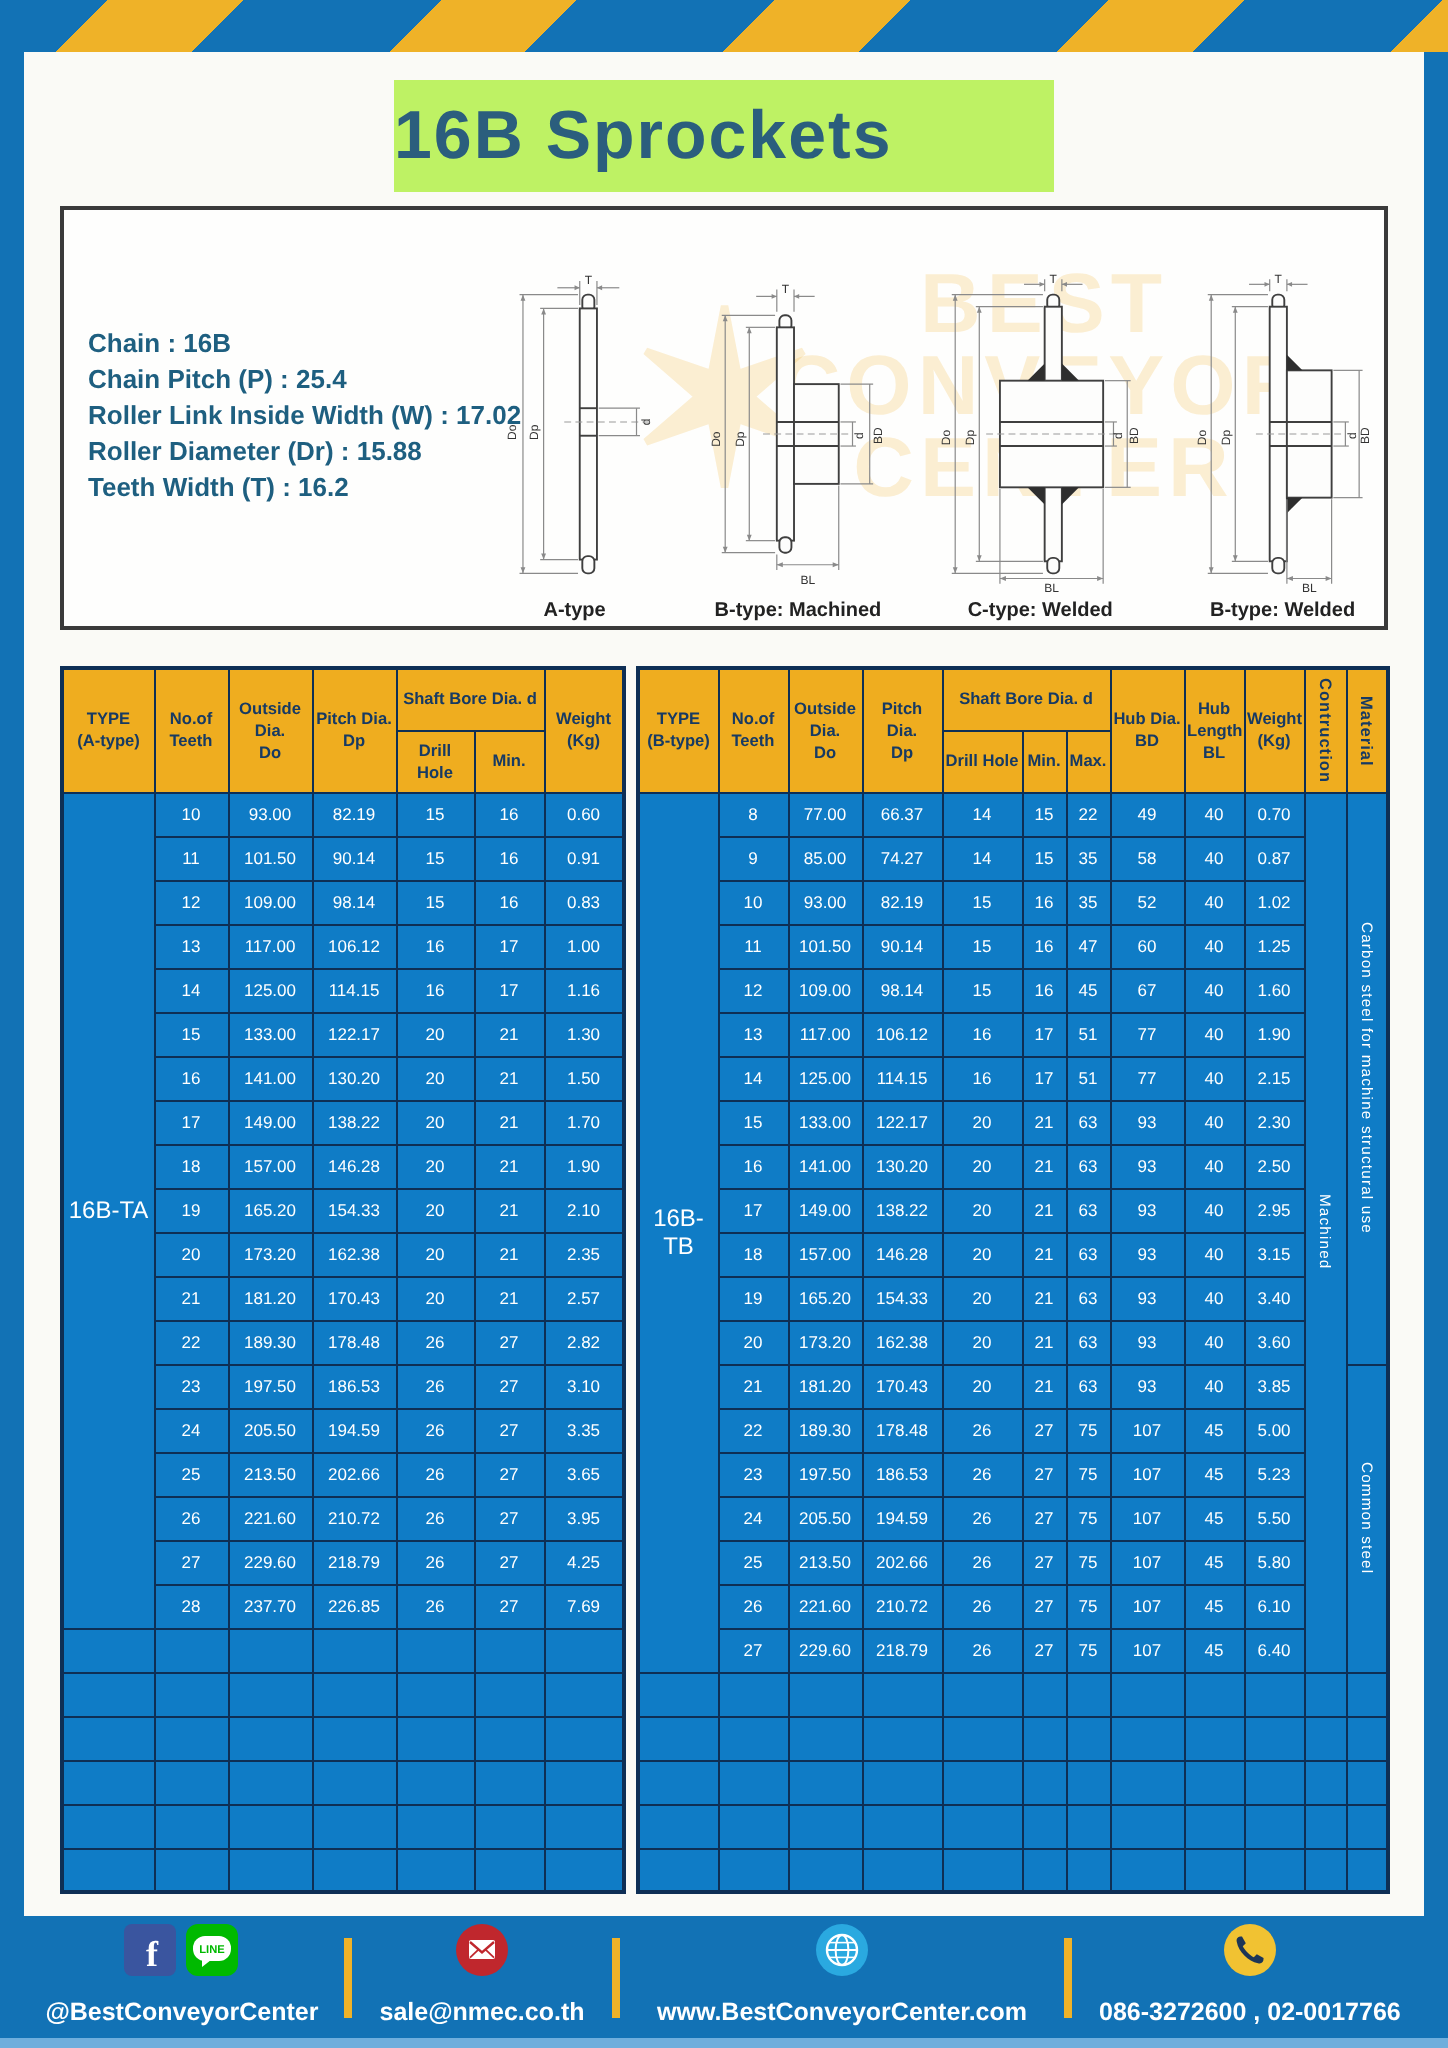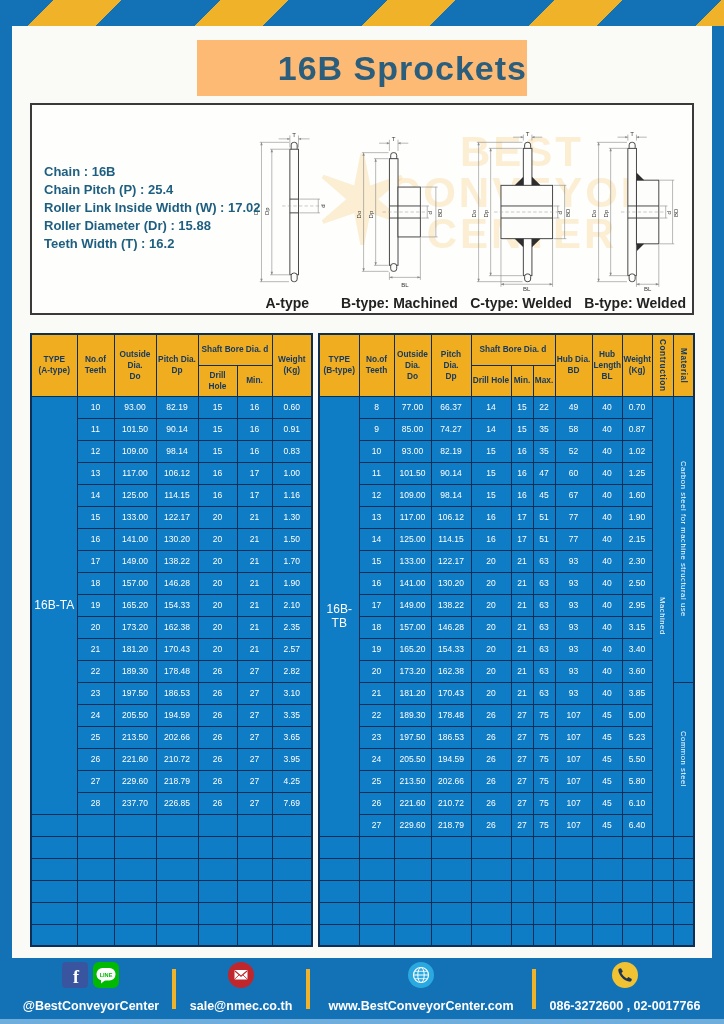--- a/index.html
+++ b/index.html
@@ -13,22 +13,22 @@
     background:repeating-linear-gradient(135deg,#1272B5 0 38px,#EFB228 38px 86px,#1272B5 86px 118px);
   }
   
   .page {
     position:absolute; left:12px; right:12px; top:26px; bottom:66px;
     background:#FAFAF6;
   }
   
   .banner {
     position:absolute; left:50%; transform:translateX(-50%);
-    top:14px; width:330px; height:56px; background:#fdba74;
-    display:flex; align-items:center; justify-content:flex-end;
+    top:14px; width:330px; height:56px; background:#bef264;
+    display:flex; align-items:center; justify-content:flex-start;
   }
   .banner h1 { font-size:34px; font-weight:bold; color:#2B5E7D; letter-spacing:1px; }
   
   .specbox {
     position:absolute; left:18px; top:77px; width:664px; height:212px;
     background:#FEFEFD; border:2px solid #3A3A3A;
   }
   .spec-lines { position:absolute; left:12px; top:58px; z-index:2; }
   .spec-lines div { font-size:13px; font-weight:bold; color:#1E5F80; line-height:18px; white-space:nowrap; }
   .watermark {
@@ -36,21 +36,21 @@
     color:rgba(240,175,40,0.20); font-weight:bold; font-size:42px; line-height:0.98;
     letter-spacing:3px; z-index:0; user-select:none;
   }
   .watermark .star { position:absolute; left:-40px; top:10px; font-size:120px; line-height:1; }
   .figs {
     position:absolute; left:214px; top:10px; right:6px; height:196px;
     display:flex; justify-content:space-between; align-items:flex-end; z-index:1;
   }
   .fig { display:flex; flex-direction:column; align-items:center; }
   .fig svg { height:160px; width:auto; }
-  .fig figcaption { font-size:14px; font-weight:bold; color:#222; margin-top:3px; white-space:nowrap; }
+  .fig figcaption { font-size:10px; font-weight:bold; color:#222; margin-top:3px; white-space:nowrap; }
   .pl { stroke:#3F3F3F; stroke-width:1.1; fill:#FDFDFC; }
   .dl { stroke:#8A8A8A; stroke-width:0.7; fill:none; }
   .cl { stroke:#9A9A9A; stroke-width:0.6; stroke-dasharray:4 2.5; }
   .ar { fill:#8A8A8A; }
   .wf { fill:#2E2E2E; }
   .dt { font-size:7px; fill:#333; font-family:"Liberation Sans", sans-serif; }
   
   .tbl { position:absolute; border-collapse:collapse; table-layout:fixed; }
   .tbl-a { left:18px; top:307px; width:281px; }
   .tbl-b { left:306px; top:307px; width:377px; }

